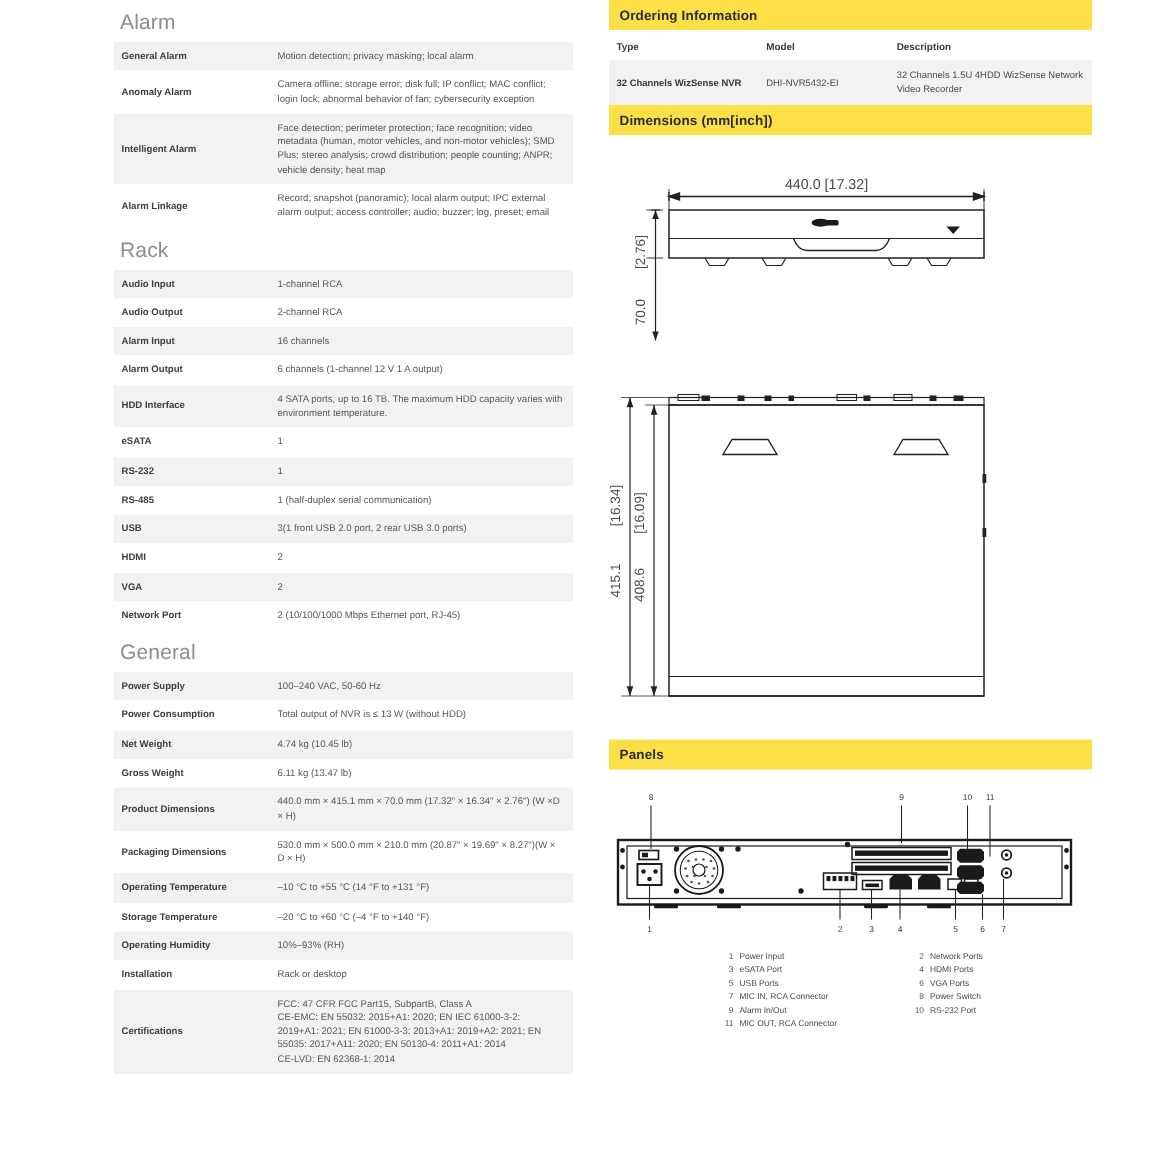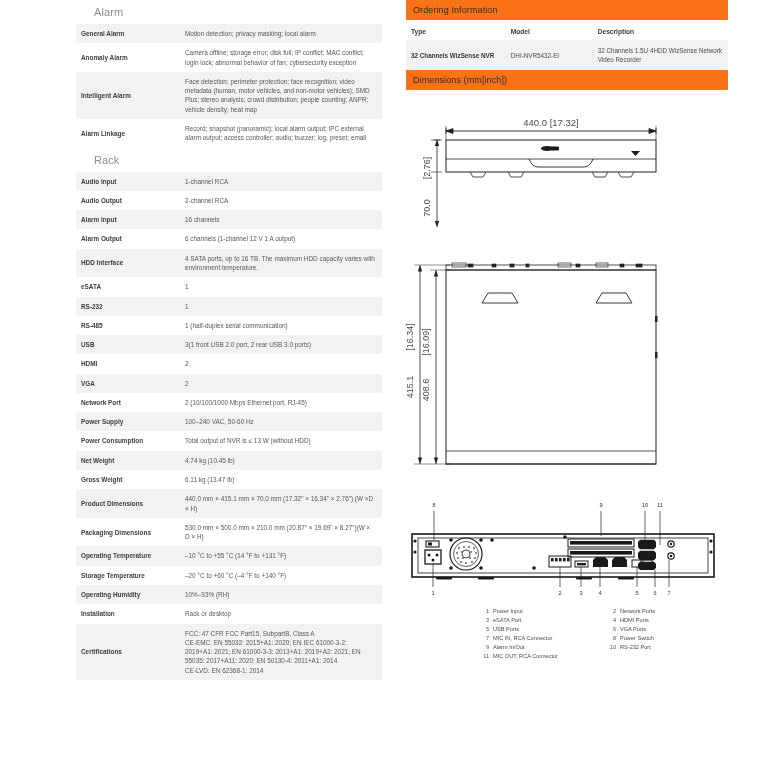--- a/index.html
+++ b/index.html
@@ -13,26 +13,25 @@
   }
   .page { position: relative; width: 782px; height: 782px; }
 
   
   .left-col {
     position: absolute;
     left: 76px; top: 0px;
     width: 306px;
   }
   .sec-head {
-    font-size: 11px;
+    font-size: 14px;
     color: #8d8d8d;
     font-weight: 400;
     padding: 6px 0 6px 4px;
     letter-spacing: .1px;
-    margin-left: 14px;
   }
   table.spec {
     width: 100%;
     border-collapse: collapse;
     table-layout: fixed;
   }
   table.spec td {
     vertical-align: middle;
     padding: 5px 6px 5px 5px;
     font-size: 6.4px;
@@ -47,23 +46,23 @@
   table.spec tr.shade td { background: #f2f2f2; }
   table.spec tr.plain td { background: #ffffff; }
 
   
   .right-col {
     position: absolute;
     left: 406px; top: 0px;
     width: 322px;
   }
   .bar {
-    background: #f97316;
+    background: #fde047;
     color: #2b2b2b;
-    font-weight: normal;
+    font-weight: bold;
     font-size: 9px;
     padding: 5px 7px;
     letter-spacing: .1px;
   }
   table.order {
     width: 100%;
     border-collapse: collapse;
     table-layout: fixed;
     margin-top: 3px;
   }
@@ -180,20 +179,21 @@
             <tr class="shade">
               <td class="k">VGA</td>
               <td class="v" style="white-space: pre-line;">2</td>
             </tr>
             <tr class="plain">
               <td class="k">Network Port</td>
               <td class="v" style="white-space: pre-line;">2 (10/100/1000 Mbps Ethernet port, RJ-45)</td>
             </tr>
           </tbody>
         </table>
+        <div class="sec-head">General</div>
         <table class="spec">
           <tbody>
             <tr class="shade">
               <td class="k">Power Supply</td>
               <td class="v" style="white-space: pre-line;">100–240 VAC, 50-60 Hz</td>
             </tr>
             <tr class="plain">
               <td class="k">Power Consumption</td>
               <td class="v" style="white-space: pre-line;">Total output of NVR is ≤ 13 W (without HDD)</td>
             </tr>
@@ -351,20 +351,21 @@
           <line x1="24" y1="11" x2="44" y2="11" stroke-width="0.5"></line>
         </g>
         <text x="7" y="128" font-family="'Liberation Sans',sans-serif" font-size="9" fill="#4a4a4a" transform="rotate(-90 7 128)" text-anchor="middle">415.1</text>
         <text x="7" y="78" font-family="'Liberation Sans',sans-serif" font-size="9" fill="#4a4a4a" transform="rotate(-90 7 78)" text-anchor="middle">[16.34]</text>
         <text x="23" y="131" font-family="'Liberation Sans',sans-serif" font-size="9" fill="#4a4a4a" transform="rotate(-90 23 131)" text-anchor="middle">408.6</text>
         <text x="23" y="83" font-family="'Liberation Sans',sans-serif" font-size="9" fill="#4a4a4a" transform="rotate(-90 23 83)" text-anchor="middle">[16.09]</text>
       </svg>
     </div>
 
     
+    <div class="bar" style="margin-top:6px;">Panels</div>
 
     <svg width="322" height="105" viewBox="0 0 322 105" style="margin-top:8px;">
 
       <g stroke="#222" stroke-width="0.7" fill="none">
         <line x1="28" y1="16" x2="28" y2="45"></line>
         <line x1="195" y1="16" x2="195" y2="41"></line>
         <line x1="239" y1="16" x2="239" y2="45"></line>
         <line x1="254" y1="16" x2="254" y2="50"></line>
       </g>
       <g font-family="'Liberation Sans',sans-serif" font-size="5.6" fill="#333" text-anchor="middle">

